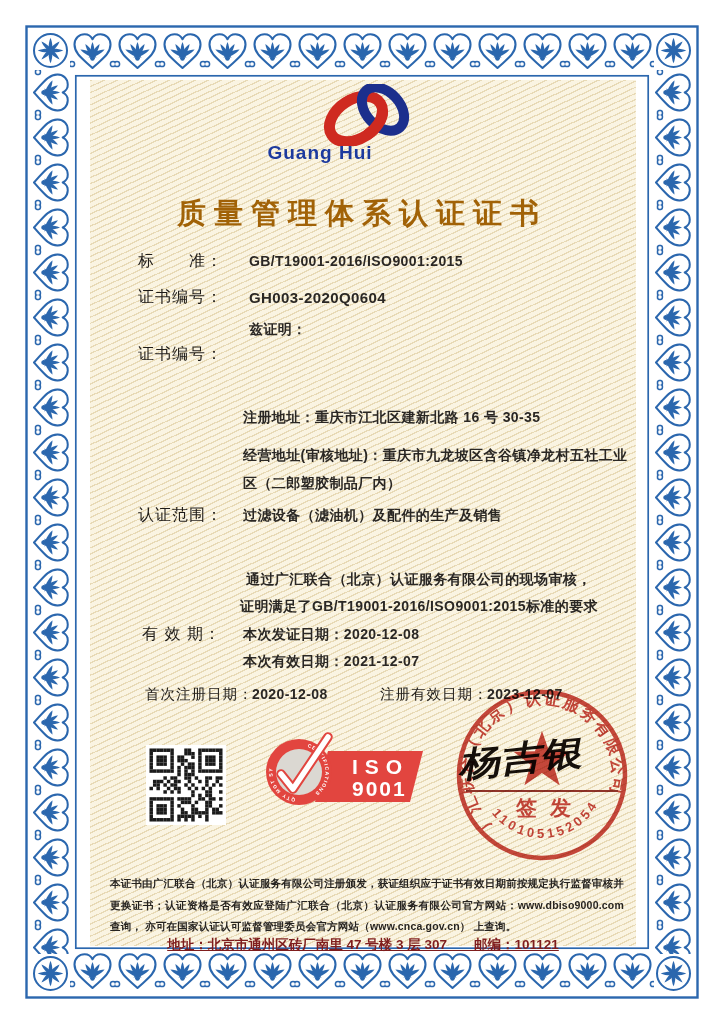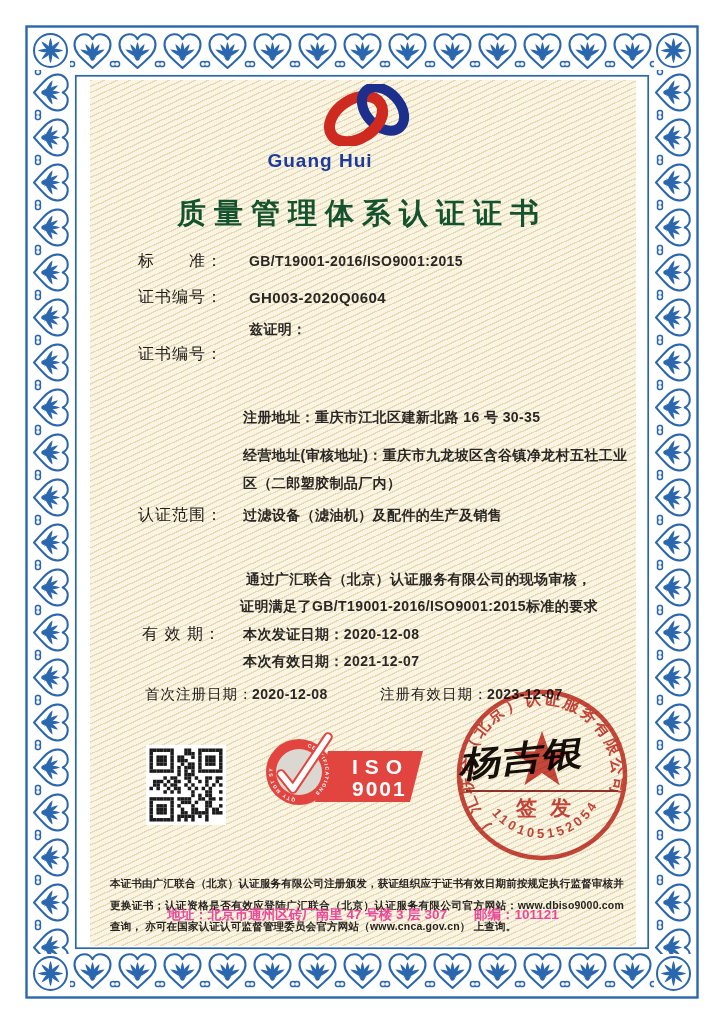--- a/index.html
+++ b/index.html
@@ -3,31 +3,31 @@
 <meta charset="utf-8">
 <style>
   html,body{margin:0;padding:0;background:#ffffff;}
   .page{position:relative;width:724px;height:1024px;background:#ffffff;overflow:hidden;
         font-family:"Liberation Sans","DejaVu Sans",sans-serif;}
   .paper{position:absolute;left:90px;top:80px;width:546px;height:866px;
          background-color:#faf4e2;
          background-image:repeating-linear-gradient(155deg, rgba(213,191,137,0.5) 0 1.3px, rgba(250,244,226,0) 1.3px 5.5px);}
   .border-svg{position:absolute;left:25px;top:25px;}
   .logo-svg{position:absolute;left:316px;top:84px;}
-  .brand{position:absolute;left:0;top:150px;width:640px;text-align:center;
+  .brand{position:absolute;left:0;top:142px;width:640px;text-align:center;
          font-size:19px;font-weight:bold;color:#1d3a9e;letter-spacing:1px;}
   .title{position:absolute;left:0;top:194px;width:724px;text-align:center;
-         font-size:29px;font-weight:bold;color:#14532d;letter-spacing:8px;}
+         font-size:29px;font-weight:bold;color:#a16207;letter-spacing:8px;}
   .lbl{position:absolute;font-size:16px;font-weight:normal;color:#1e1b18;letter-spacing:1px;white-space:nowrap;}
   .val{position:absolute;font-size:14px;font-weight:bold;color:#2a2724;letter-spacing:0.4px;white-space:nowrap;}
   .val.wrap{white-space:normal;line-height:28px;}
   .fine{position:absolute;left:110px;top:850px;width:514px;font-size:10.5px;font-weight:bold;
         color:#262320;line-height:21.5px;text-align:justify;letter-spacing:0.2px;margin-top:23px;}
-  .addr{position:absolute;left:90px;top:906px;width:546px;text-align:center;
-        font-size:13.5px;font-weight:bold;color:#ec4899;}
+  .addr{position:absolute;left:90px;top:936px;width:546px;text-align:center;
+        font-size:13.5px;font-weight:bold;color:#7f1d1d;text-decoration:underline;}
   .qr-svg{position:absolute;left:146px;top:745px;background:#ffffff;}
   .iso-svg{position:absolute;left:252px;top:725px;}
   .stamp-svg{position:absolute;left:447px;top:680px;mix-blend-mode:multiply;opacity:0.92;}
   .signature{position:absolute;left:458px;top:742px;width:170px;
              font-family:"Liberation Serif","DejaVu Serif",serif;font-style:italic;font-weight:bold;
              font-size:35px;color:#16100c;transform:rotate(-6deg) scaleX(1.18);transform-origin:left center;
              mix-blend-mode:multiply;white-space:nowrap;}
 </style>
 </head>
 <body>

